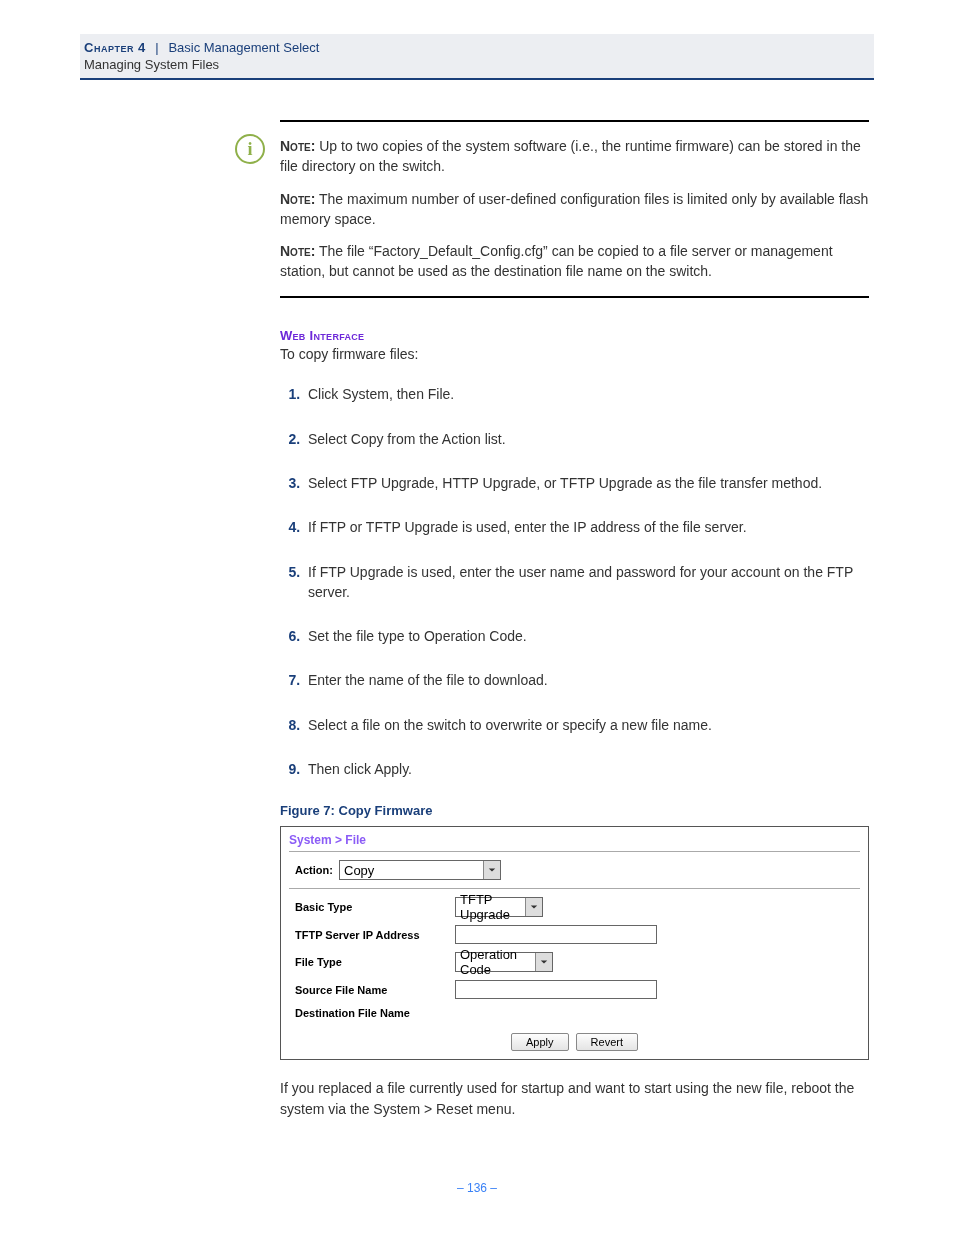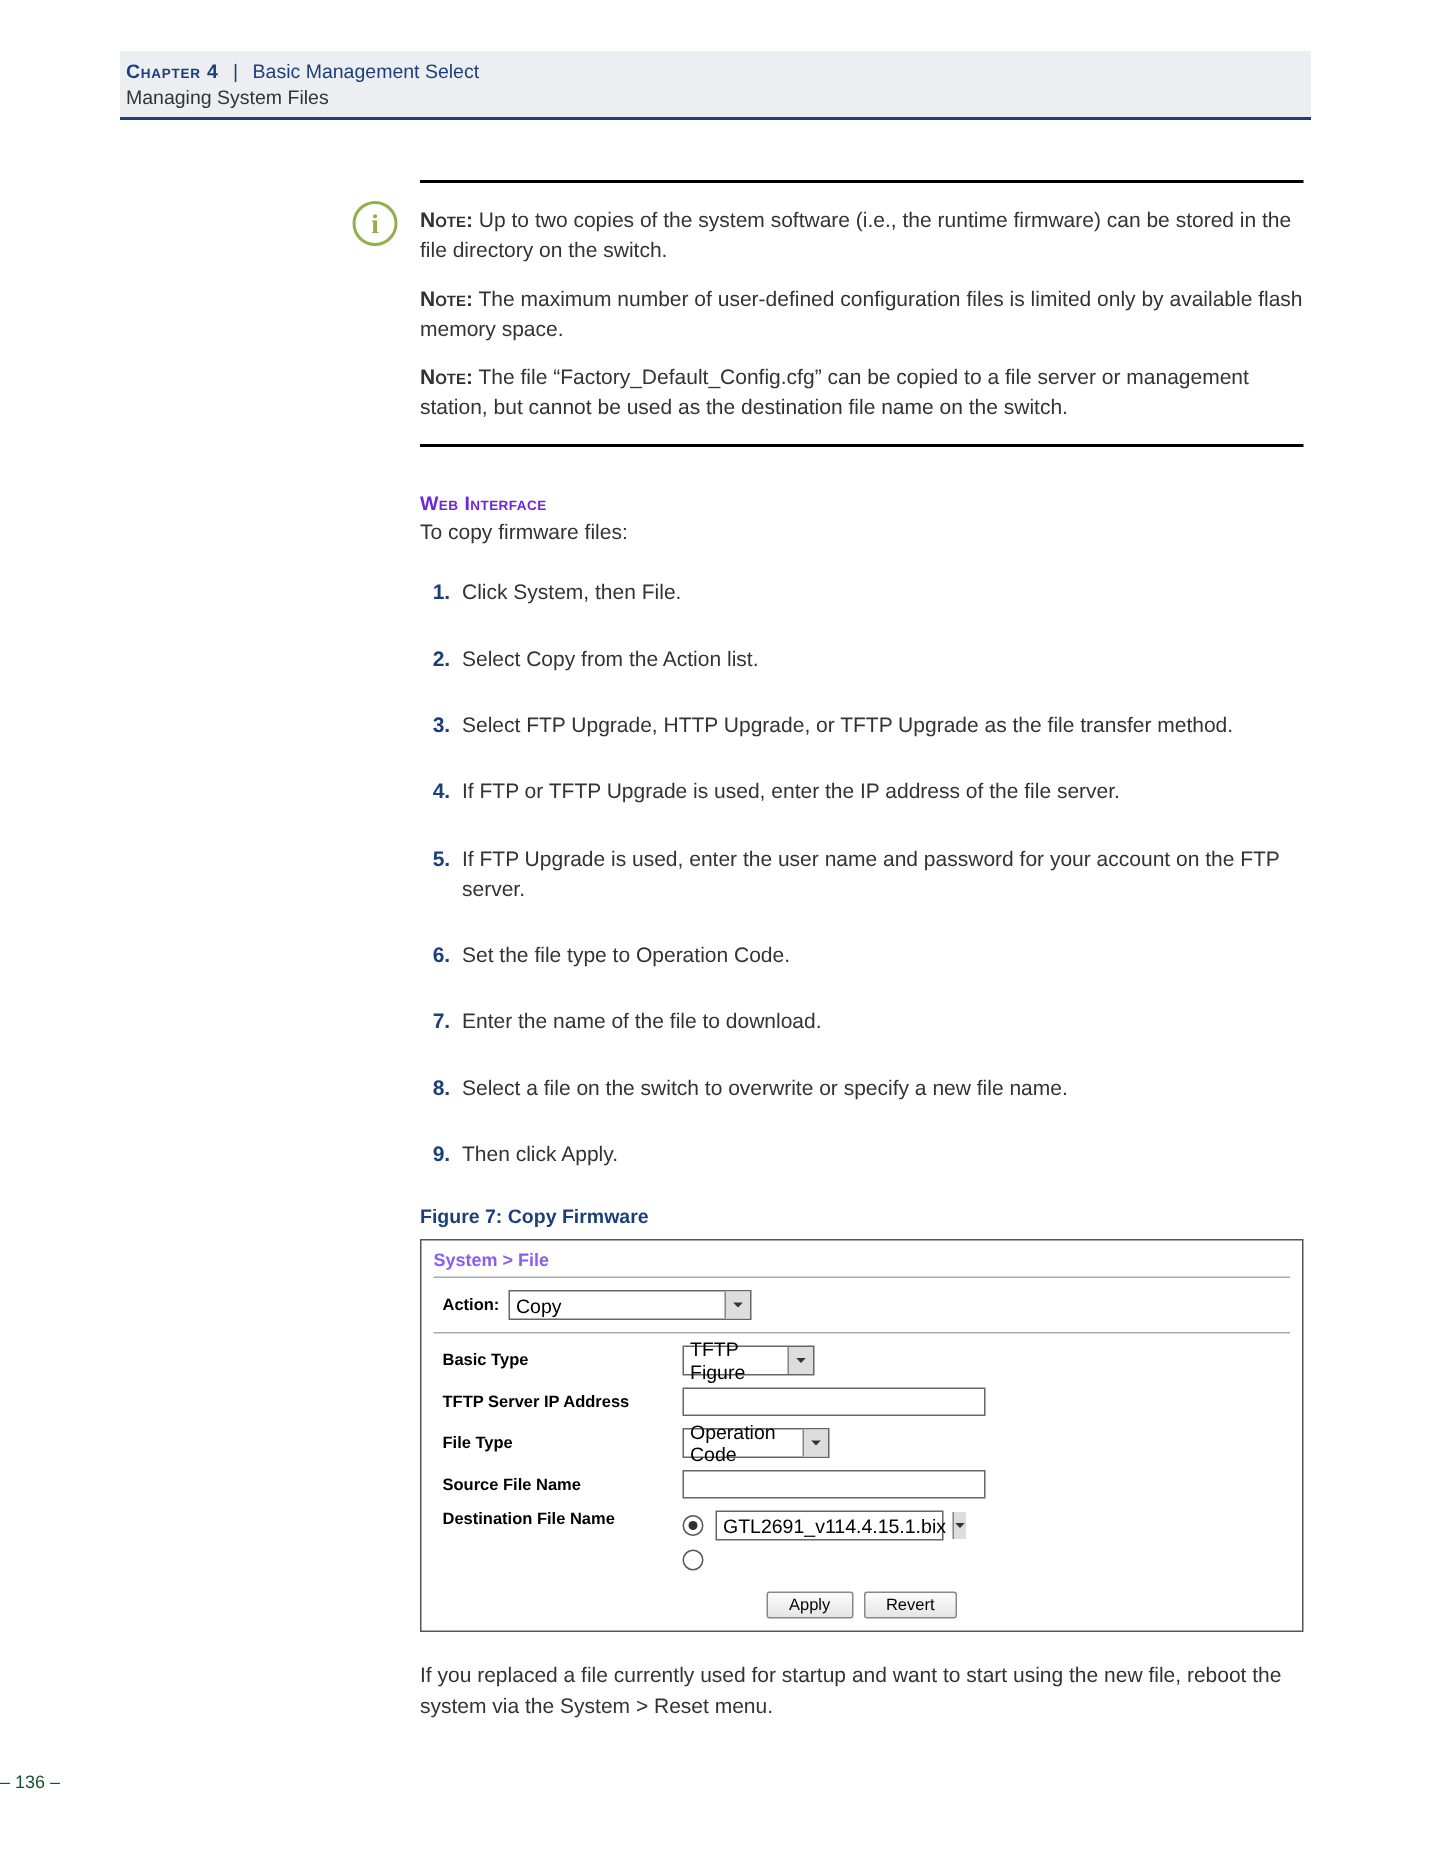--- a/index.html
+++ b/index.html
@@ -180,22 +180,23 @@
     border-radius:2px;
   }
   .after-text{
     margin-top:18px;
     line-height:1.45;
   }
   .footer{
     position:absolute;
     bottom:40px;
     left:0;right:0;
+    text-align:center;
     font-size:12px;
-    color:#14532d;
+    color:#3b82f6;
   }
 </style>
 </head>
 <body>
 
 <div class="page">
 
   <div class="header-band">
     <div class="header-line1">
       <span class="chapter">Chapter 4</span>
@@ -254,21 +255,21 @@
               </svg>
             </span>
         </span>
       </div>
 
       <div class="ui-sep" style="margin-top:4px;"></div>
 
       <div class="ui-row" style="padding-top:8px;">
         <span class="lbl">Basic Type</span>
         <span class="ui-select" style="width:86px;">
-          <span class="txt" style="flex:1">TFTP Figure</span>
+          <span class="txt" style="flex:1">TFTP Upgrade</span>
           <span class="arrow">
               <svg viewBox="0 0 10 10">
                 <path d="M1 3 L5 7 L9 3 Z" fill="#333"></path>
               </svg>
             </span>
         </span>
       </div>
 
       <div class="ui-row">
         <span class="lbl">TFTP Server IP Address</span>
@@ -287,36 +288,20 @@
         </span>
       </div>
 
       <div class="ui-row">
         <span class="lbl">Source File Name</span>
         <span class="ui-input" style="width:200px;"></span>
       </div>
 
       <div class="ui-row" style="align-items:flex-start;">
         <span class="lbl">Destination File Name</span>
-        <div>
-          <div style="display:flex;align-items:center;margin-bottom:6px;">
-            <span class="ui-radio checked"></span>
-            <span class="ui-select" style="width:150px;">
-              <span class="txt" style="flex:1">GTL2691_v114.4.15.1.bix</span>
-              <span class="arrow">
-                  <svg viewBox="0 0 10 10">
-                    <path d="M1 3 L5 7 L9 3 Z" fill="#333"></path>
-                  </svg>
-                </span>
-            </span>
-          </div>
-          <div style="display:flex;align-items:center;">
-            <span class="ui-radio"></span>
-          </div>
-        </div>
       </div>
 
       <div class="ui-buttons">
         <span class="ui-btn">Apply</span>
         <span class="ui-btn">Revert</span>
       </div>
     </div>
 
     <p class="after-text">If you replaced a file currently used for startup and want to start using the new file, reboot the system via the System &gt; Reset menu.</p>
 

